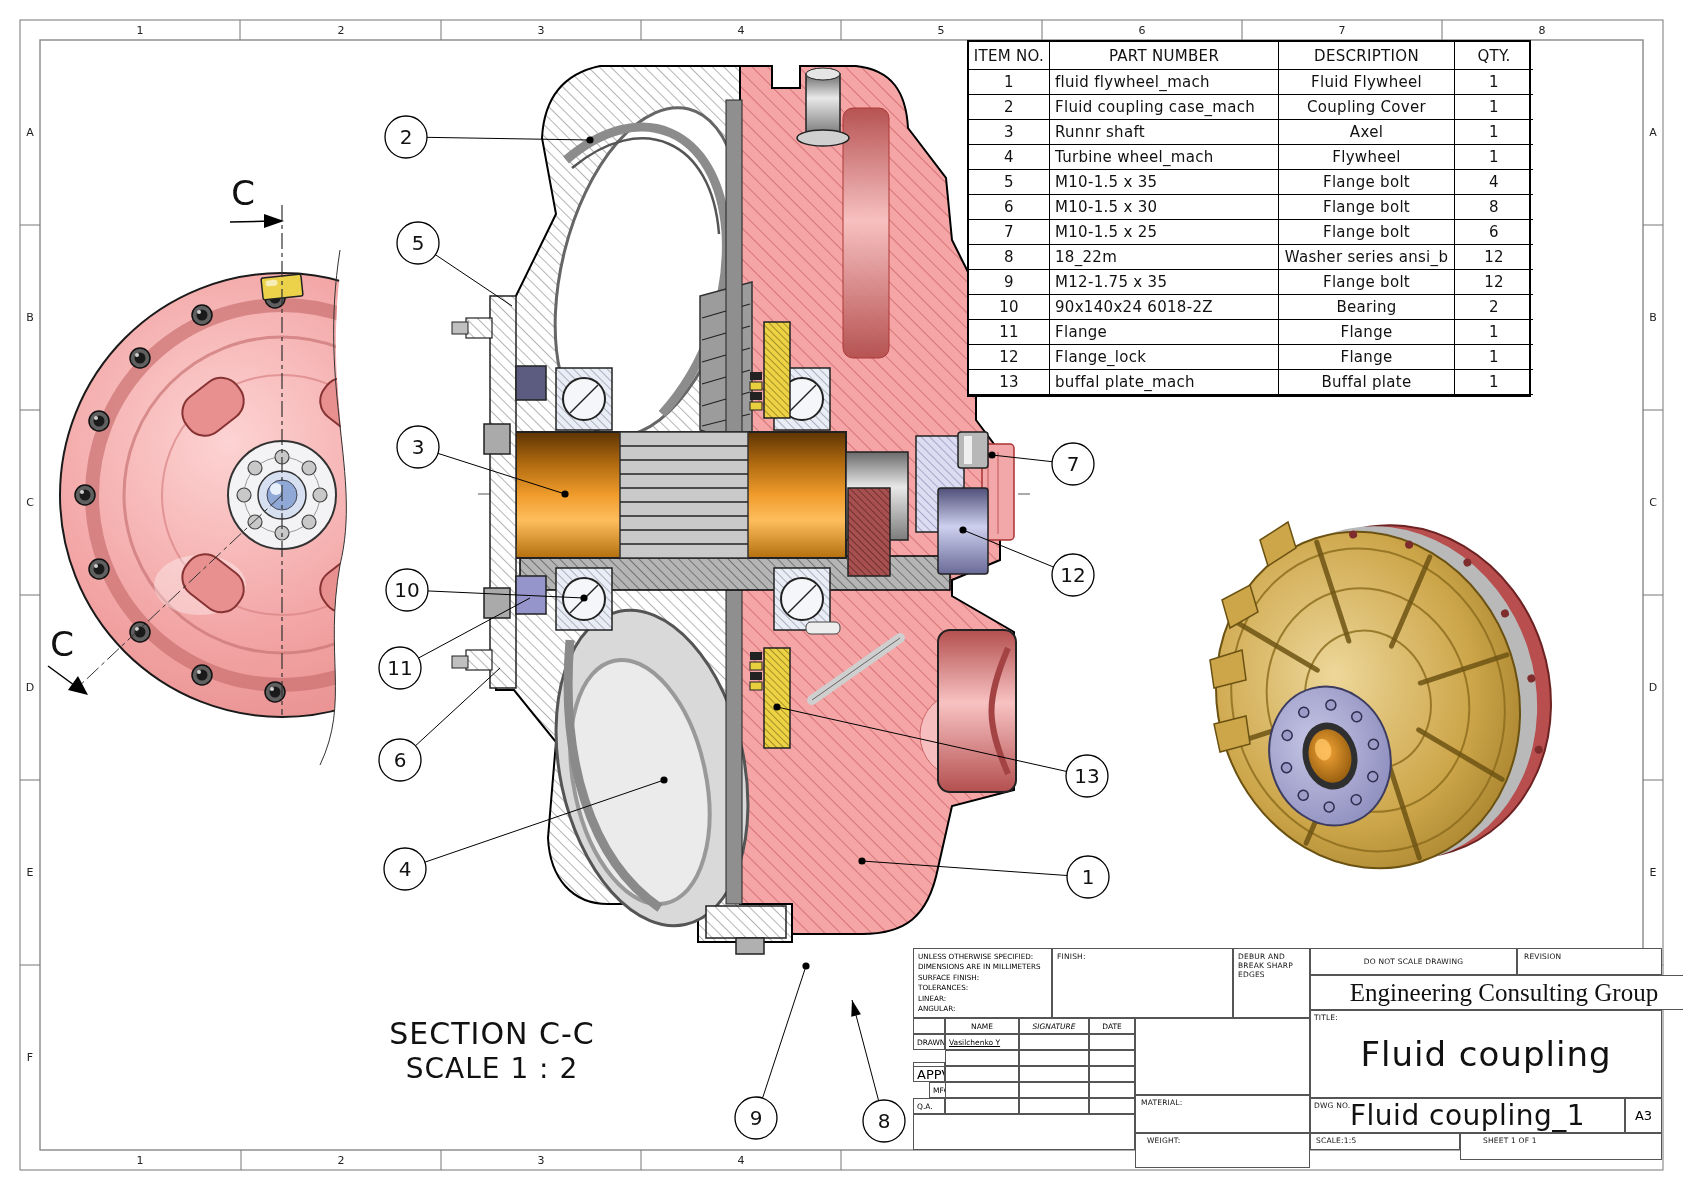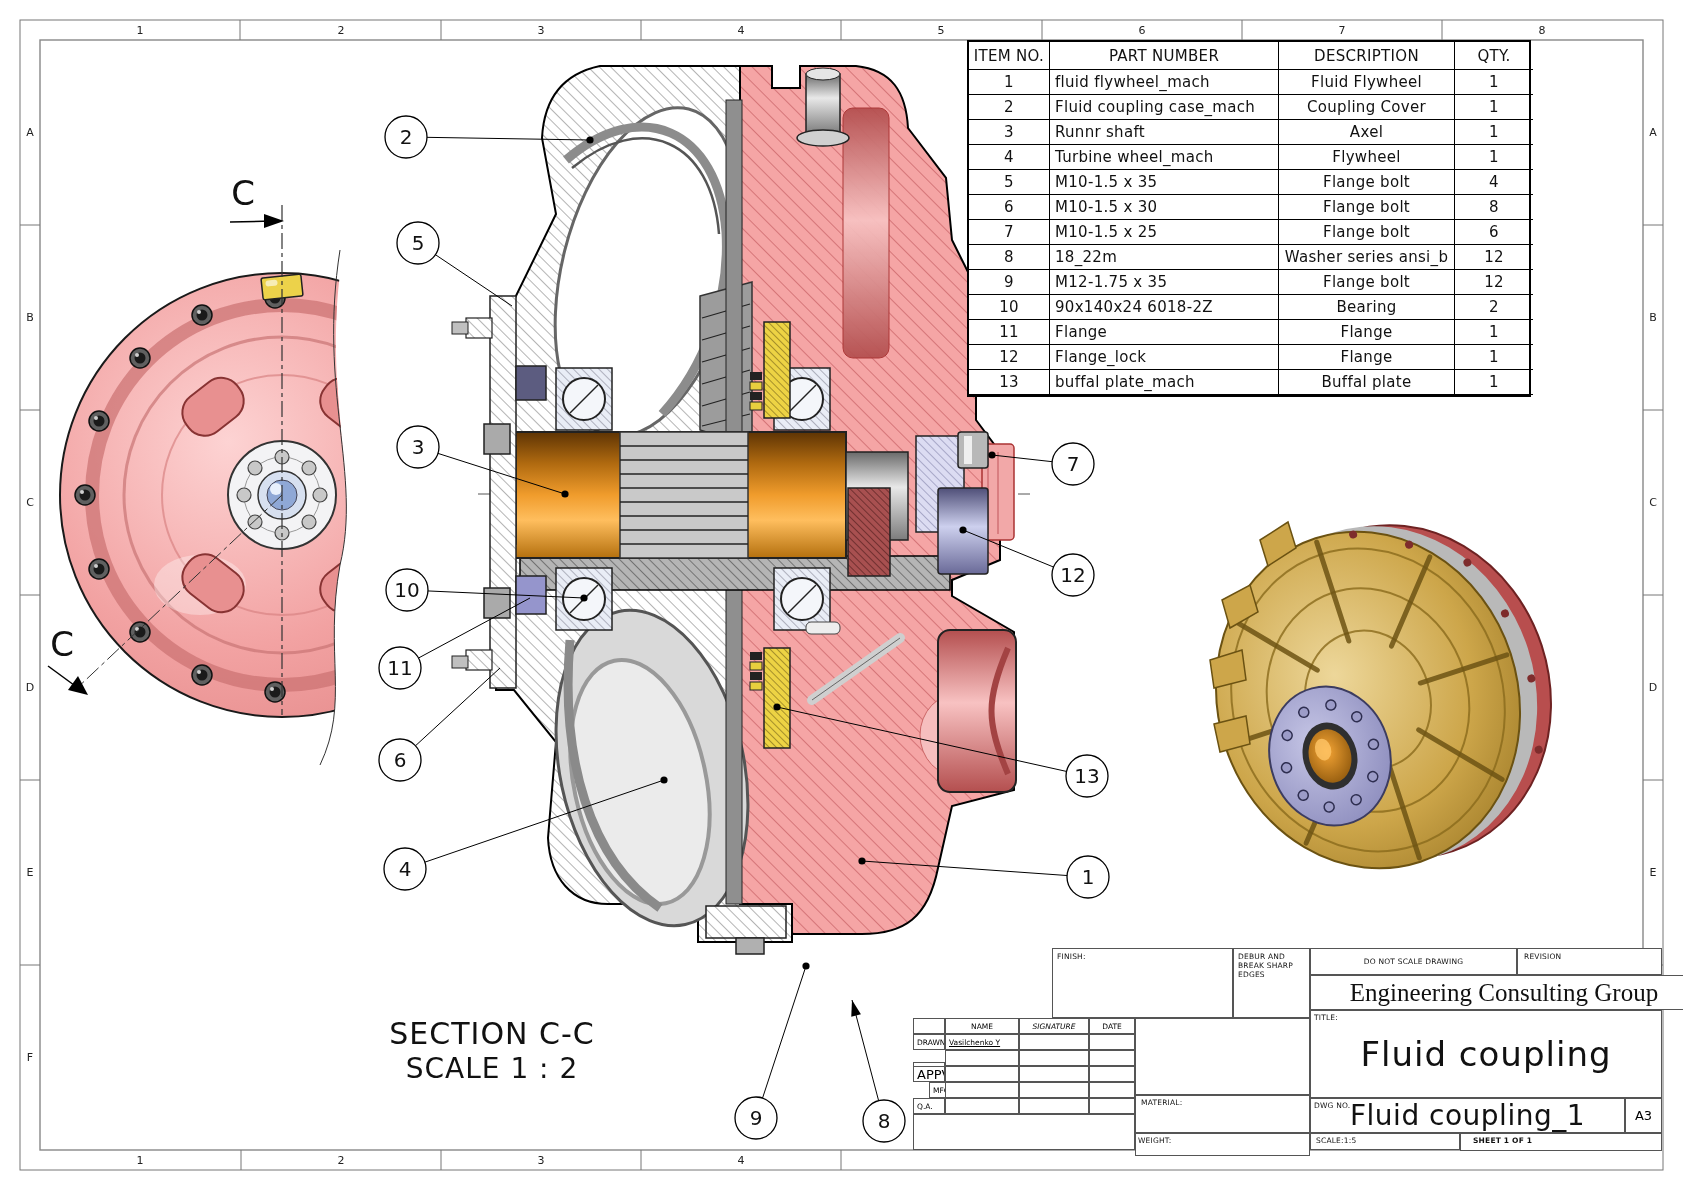--- a/index.html
+++ b/index.html
@@ -588,20 +588,26 @@
       <div class="bc part">Flange_lock</div>
       <div class="bc">Flange</div>
       <div class="bc">1</div>
       <div class="bc">13</div>
       <div class="bc part">buffal plate_mach</div>
       <div class="bc">Buffal plate</div>
       <div class="bc">1</div>
     </div>
 
 <div id="titleblock">
+  <div class="cell specs" style="left:0;top:0;width:139px;height:70px;">UNLESS OTHERWISE SPECIFIED:
+DIMENSIONS ARE IN MILLIMETERS
+SURFACE FINISH:
+TOLERANCES:
+LINEAR:
+ANGULAR:</div>
   <div class="cell" style="left:139px;top:0;width:181px;height:70px;padding:3px 4px;"><span class="lbl">FINISH:</span></div>
   <div class="cell" style="left:320px;top:0;width:77px;height:70px;padding:3px 4px;"><span class="lbl">DEBUR AND BREAK SHARP EDGES</span></div>
   <div class="cell ctr" style="left:397px;top:0;width:207px;height:27px;">
         <span class="lbl">DO NOT SCALE DRAWING</span>
       </div>
   <div class="cell" style="left:604px;top:0;width:145px;height:27px;padding:3px 6px;"><span class="lbl">REVISION</span></div>
   <div class="cell ctr" style="left:397px;top:27px;width:388px;height:35px;">
         <span class="company">Engineering Consulting Group</span>
       </div>
   <div class="cell ctr" style="left:397px;top:62px;width:352px;height:88px;">
@@ -609,24 +615,24 @@
     <span class="bigtitle">Fluid coupling</span>
   </div>
   <div class="cell ctr" style="left:397px;top:150px;width:315px;height:35px;">
     <span class="lbl corner-lbl">DWG NO.</span>
     <span class="dwgno">Fluid coupling_1</span>
   </div>
   <div class="cell ctr a3" style="left:712px;top:150px;width:37px;height:35px;">
         <span>A3</span>
       </div>
   <div class="cell" style="left:397px;top:185px;width:150px;height:17px;padding:2px 5px;"><span class="lbl">SCALE:1:5</span></div>
-  <div class="cell" style="left:547px;top:185px;width:202px;height:18px;padding:2px 12px;font-weight:bold;"><span class="lbl">SHEET 1 OF 1</span></div>
+  <div class="cell" style="left:547px;top:185px;width:202px;height:27px;padding:2px 22px;"><span class="lbl">SHEET 1 OF 1</span></div>
   <div class="cell" style="left:222px;top:70px;width:175px;height:77px;"></div>
   <div class="cell" style="left:222px;top:147px;width:175px;height:38px;padding:2px 5px;"><span class="lbl">MATERIAL:</span></div>
-  <div class="cell" style="left:222px;top:185px;width:175px;height:23px;padding:2px 2px;"><span class="lbl">WEIGHT:</span></div>
+  <div class="cell" style="left:222px;top:185px;width:175px;height:35px;padding:2px 11px;"><span class="lbl">WEIGHT:</span></div>
   <div id="approval">
         <div class="cell ctr" style="left: 0px; top: 70px; width: 32px; height: 16px; font-size: 7.5px;"></div>
         <div class="cell ctr" style="left: 32px; top: 70px; width: 74px; height: 16px; font-size: 7.5px;">NAME</div>
         <div class="cell ctr" style="left: 106px; top: 70px; width: 70px; height: 16px; font-size: 7.5px; font-style: italic;">SIGNATURE</div>
         <div class="cell ctr" style="left: 176px; top: 70px; width: 46px; height: 16px; font-size: 7.5px;">DATE</div>
         <div class="cell rowlbl" style="left: 0px; top: 86px; width: 32px; height: 16px; font-size: 7.5px;">DRAWN</div>
         <div class="cell rowlbl" style="left: 32px; top: 86px; width: 74px; height: 16px; font-size: 7.5px; text-decoration: underline;">Vasilchenko Y</div>
         <div class="cell rowlbl" style="left: 106px; top: 86px; width: 70px; height: 16px; font-size: 7.5px;"></div>
         <div class="cell rowlbl" style="left: 176px; top: 86px; width: 46px; height: 16px; font-size: 7.5px;"></div>
         <div class="cell rowlbl" style="left: 0px; top: 114px; width: 32px; height: 16px; font-size: 7.5px;">CHK'D</div>

